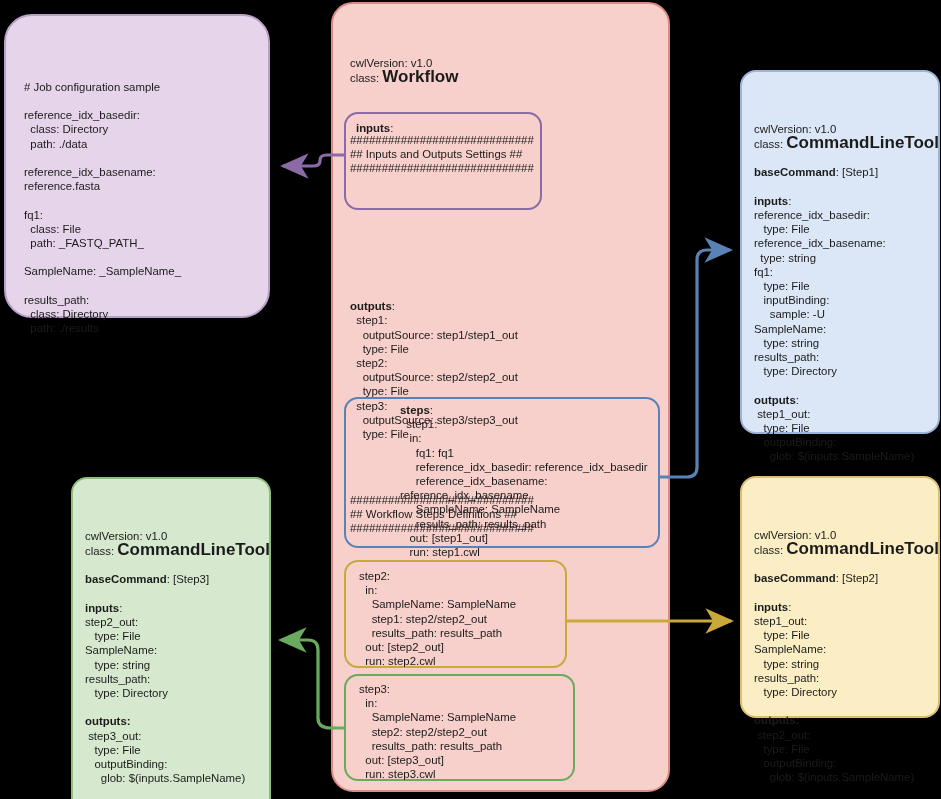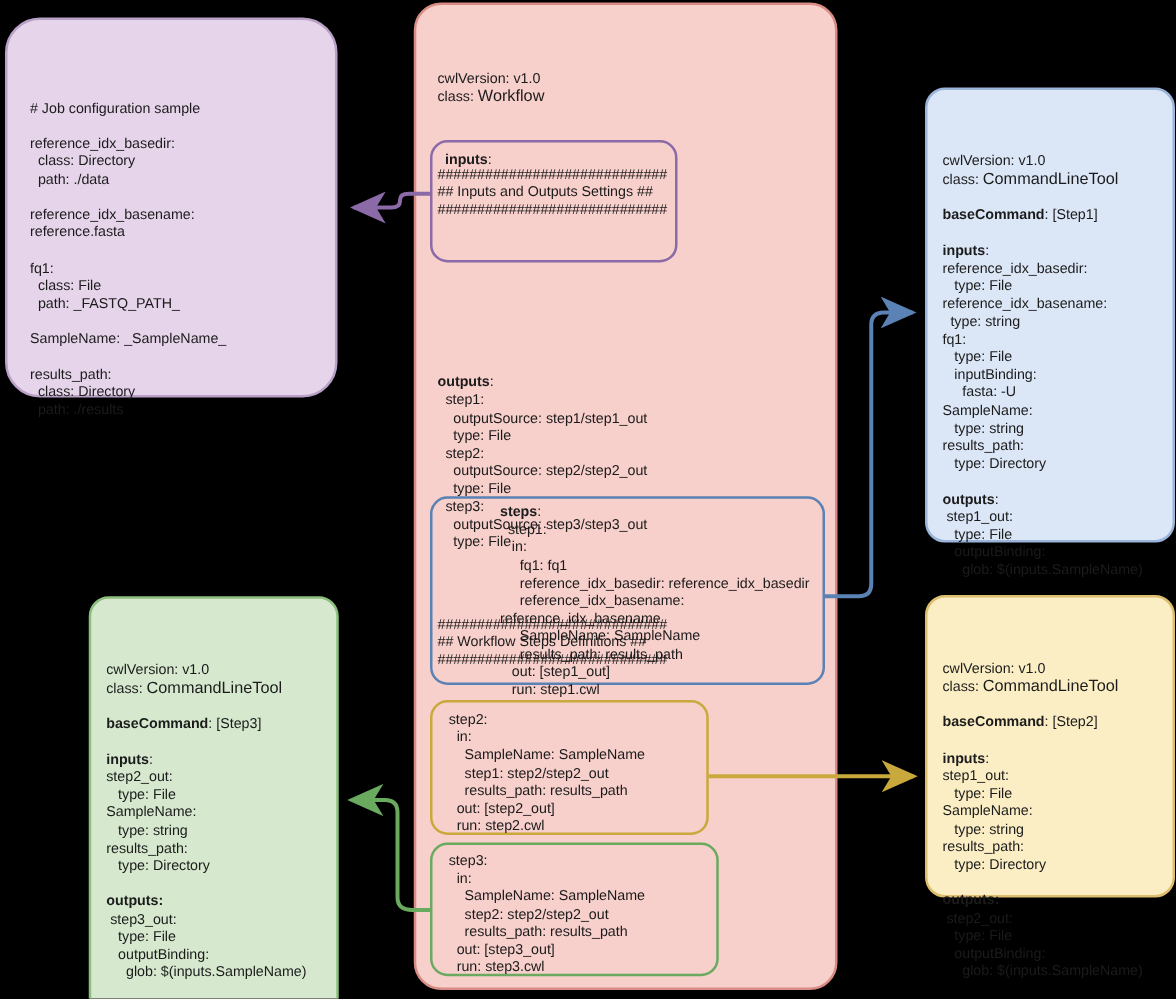--- a/index.html
+++ b/index.html
@@ -107,21 +107,21 @@
   #tool-step3 {
     left: 71px; top: 477px; width: 200px; height: 350px;
     background: #d6e9ce;
     border-color: #8cbf7e;
     border-radius: 16px;
   }
   #tool-step3 .code { padding: 12px 0 0 12px; }
 
   .b { font-weight: bold; }
   .i { }
-  .bigbold { font-weight: normal; font-size: 13px; }
+  .bigbold { font-weight: bold; font-size: 17px; }
 
   svg.conn {
     position: absolute;
     left: 0; top: 0;
     width: 941px; height: 799px;
     pointer-events: none;
   }
 </style>
 </head>
 <body>
@@ -216,21 +216,21 @@
 <span class="b">baseCommand</span><span>: [Step1]</span>
 
 <span class="b">inputs</span>:
 <span class="i">reference_idx_basedir</span>:
 <span>   type: File</span>
 <span class="i">reference_idx_basename</span>:
 <span>  type: string</span>
 <span class="i">fq1</span>:
 <span>   type: File</span>
 <span>   inputBinding:</span>
-<span>     fasta: -U</span>
+<span>     sample: -U</span>
 <span class="i">SampleName</span>:
 <span>   type: string</span>
 <span class="i">results_path</span>:
 <span>   type: Directory</span>
 
 <span class="b">outputs</span>:
 <span> step1_out:
    type: File
    outputBinding:
      glob: $(inputs.SampleName)</span></div>

